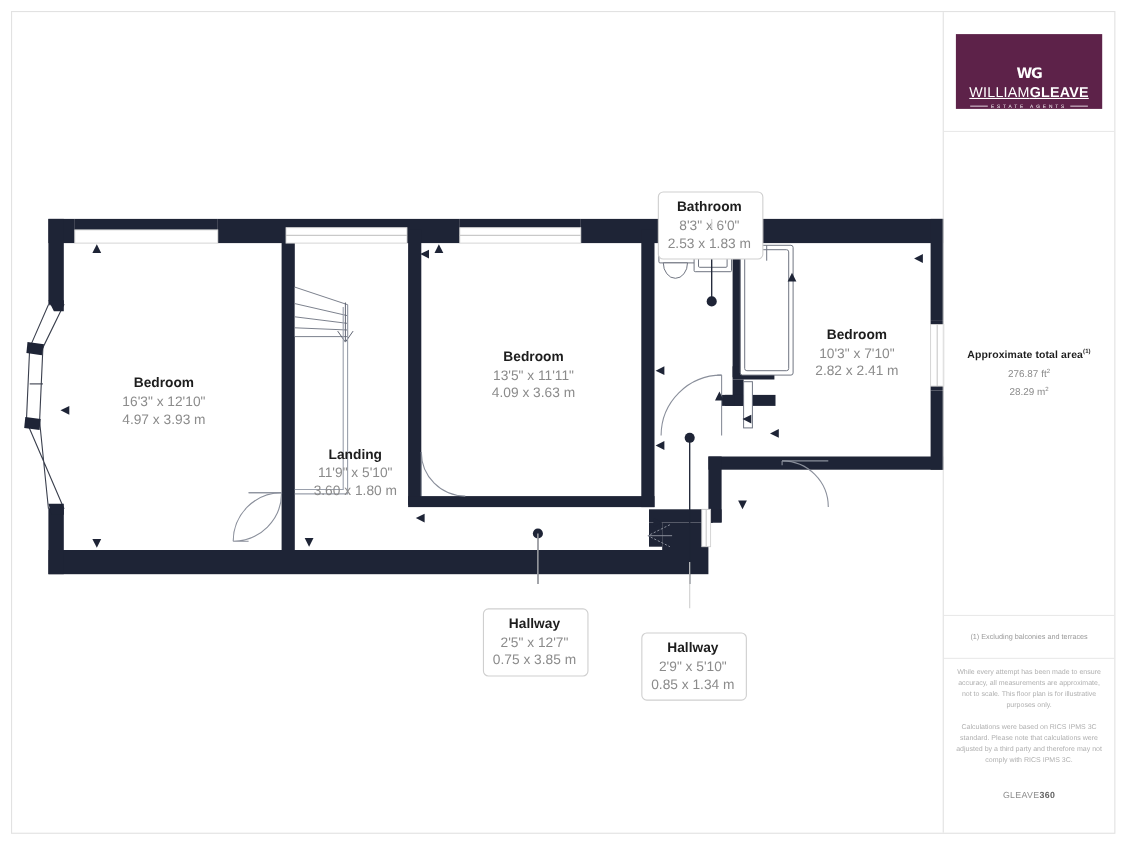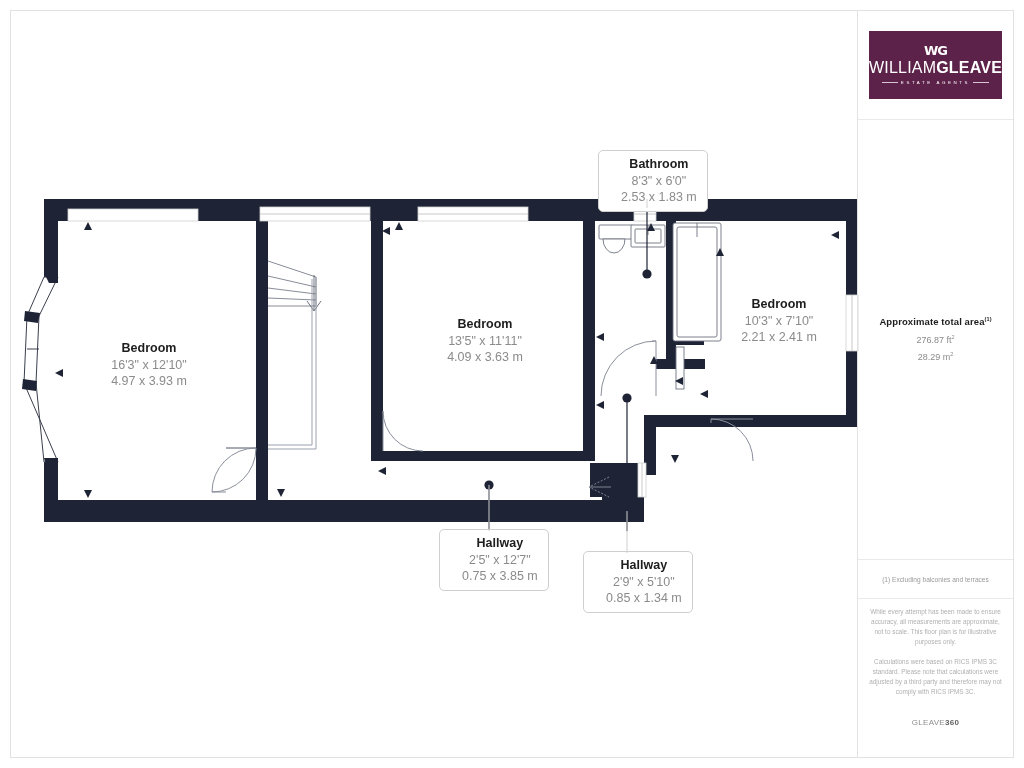--- a/index.html
+++ b/index.html
@@ -20,28 +20,28 @@
   .sidebar{
     position:absolute;right:0;top:0;width:156px;height:100%;
     border-left:1px solid #e2e2e2;box-sizing:border-box;
   }
   .sb-logo-cell{
     height:108px;border-bottom:1px solid #e9e9e9;
     display:flex;align-items:center;justify-content:center;
   }
   .logo{
     width:133px;height:68px;background:#5d2249;
-    display:flex;flex-direction:column;align-items:center;justify-content:center;
+    display:flex;flex-direction:column;align-items:center;justify-content:flex-end;
     color:#fff;
   }
   .logo-mark{
     font-size:13px;line-height:12px;font-weight:bold;letter-spacing:-1px;
     font-family:"DejaVu Sans", sans-serif;margin-bottom:2px;
   }
-  .logo-name{font-size:16px;letter-spacing:.2px;white-space:nowrap;}
+  .logo-name{font-size:13px;letter-spacing:.2px;white-space:nowrap;text-decoration:underline;}
   .logo-name .thin{font-weight:300;}
   .logo-name .bold{font-weight:bold;}
   .logo-sub{
     font-size:4.4px;letter-spacing:2.6px;margin-top:3px;
     display:flex;align-items:center;gap:3px;white-space:nowrap;
   }
   .logo-sub .rule{display:block;width:16px;height:1px;background:#d8c4d2;}
 
   .sb-area{
     position:absolute;top:108px;left:0;right:0;height:440px;
@@ -76,21 +76,22 @@
   .plan svg{position:absolute;left:0;top:0;}
 
   
   .lbl{
     position:absolute;text-align:center;color:#8b8b8b;
     font-size:12.5px;line-height:16px;white-space:nowrap;
   }
   .lbl .name{color:#1d1d1d;font-weight:bold;font-size:12.5px;line-height:18px;}
   .lbl.boxed{
     border:1px solid #cfcfcf;border-radius:5px;background:#fff;
-    padding:4px 10px 6px 22px;
+    padding:4px 10px 6px 8px;
+    margin-top:24px;
   }
 
   .floorlabel{
     position:absolute;left:0;right:157px;bottom:26px;text-align:center;
     font-size:8.6px;color:#9a9a9a;
   }
   .floorlabel b{color:#222;}
 </style>
 </head>
 <body>
@@ -275,23 +276,28 @@
 
       <div class="lbl" style="left:398px;top:304px;width:152px;">
         <div class="name">Bedroom</div>
         <div>13'5" x 11'11"</div>
         <div>4.09 x 3.63 m</div>
       </div>
 
       <div class="lbl" style="left:692px;top:284px;width:152px;">
         <div class="name">Bedroom</div>
         <div>10'3" x 7'10"</div>
-        <div>2.21 x 2.41 m</div>
-      </div>
-
+        <div>2.82 x 2.41 m</div>
+      </div>
+
+      <div class="lbl" style="left:238px;top:393px;width:148px;">
+        <div class="name">Landing</div>
+        <div>11'9" x 5'10"</div>
+        <div>3.60 x 1.80 m</div>
+      </div>
 
       <div class="lbl boxed" style="left:587px;top:139px;">
         <div class="name">Bathroom</div>
         <div>8'3" x 6'0"</div>
         <div>2.53 x 1.83 m</div>
       </div>
 
       <div class="lbl boxed" style="left:428px;top:518px;">
         <div class="name">Hallway</div>
         <div>2'5" x 12'7"</div>

